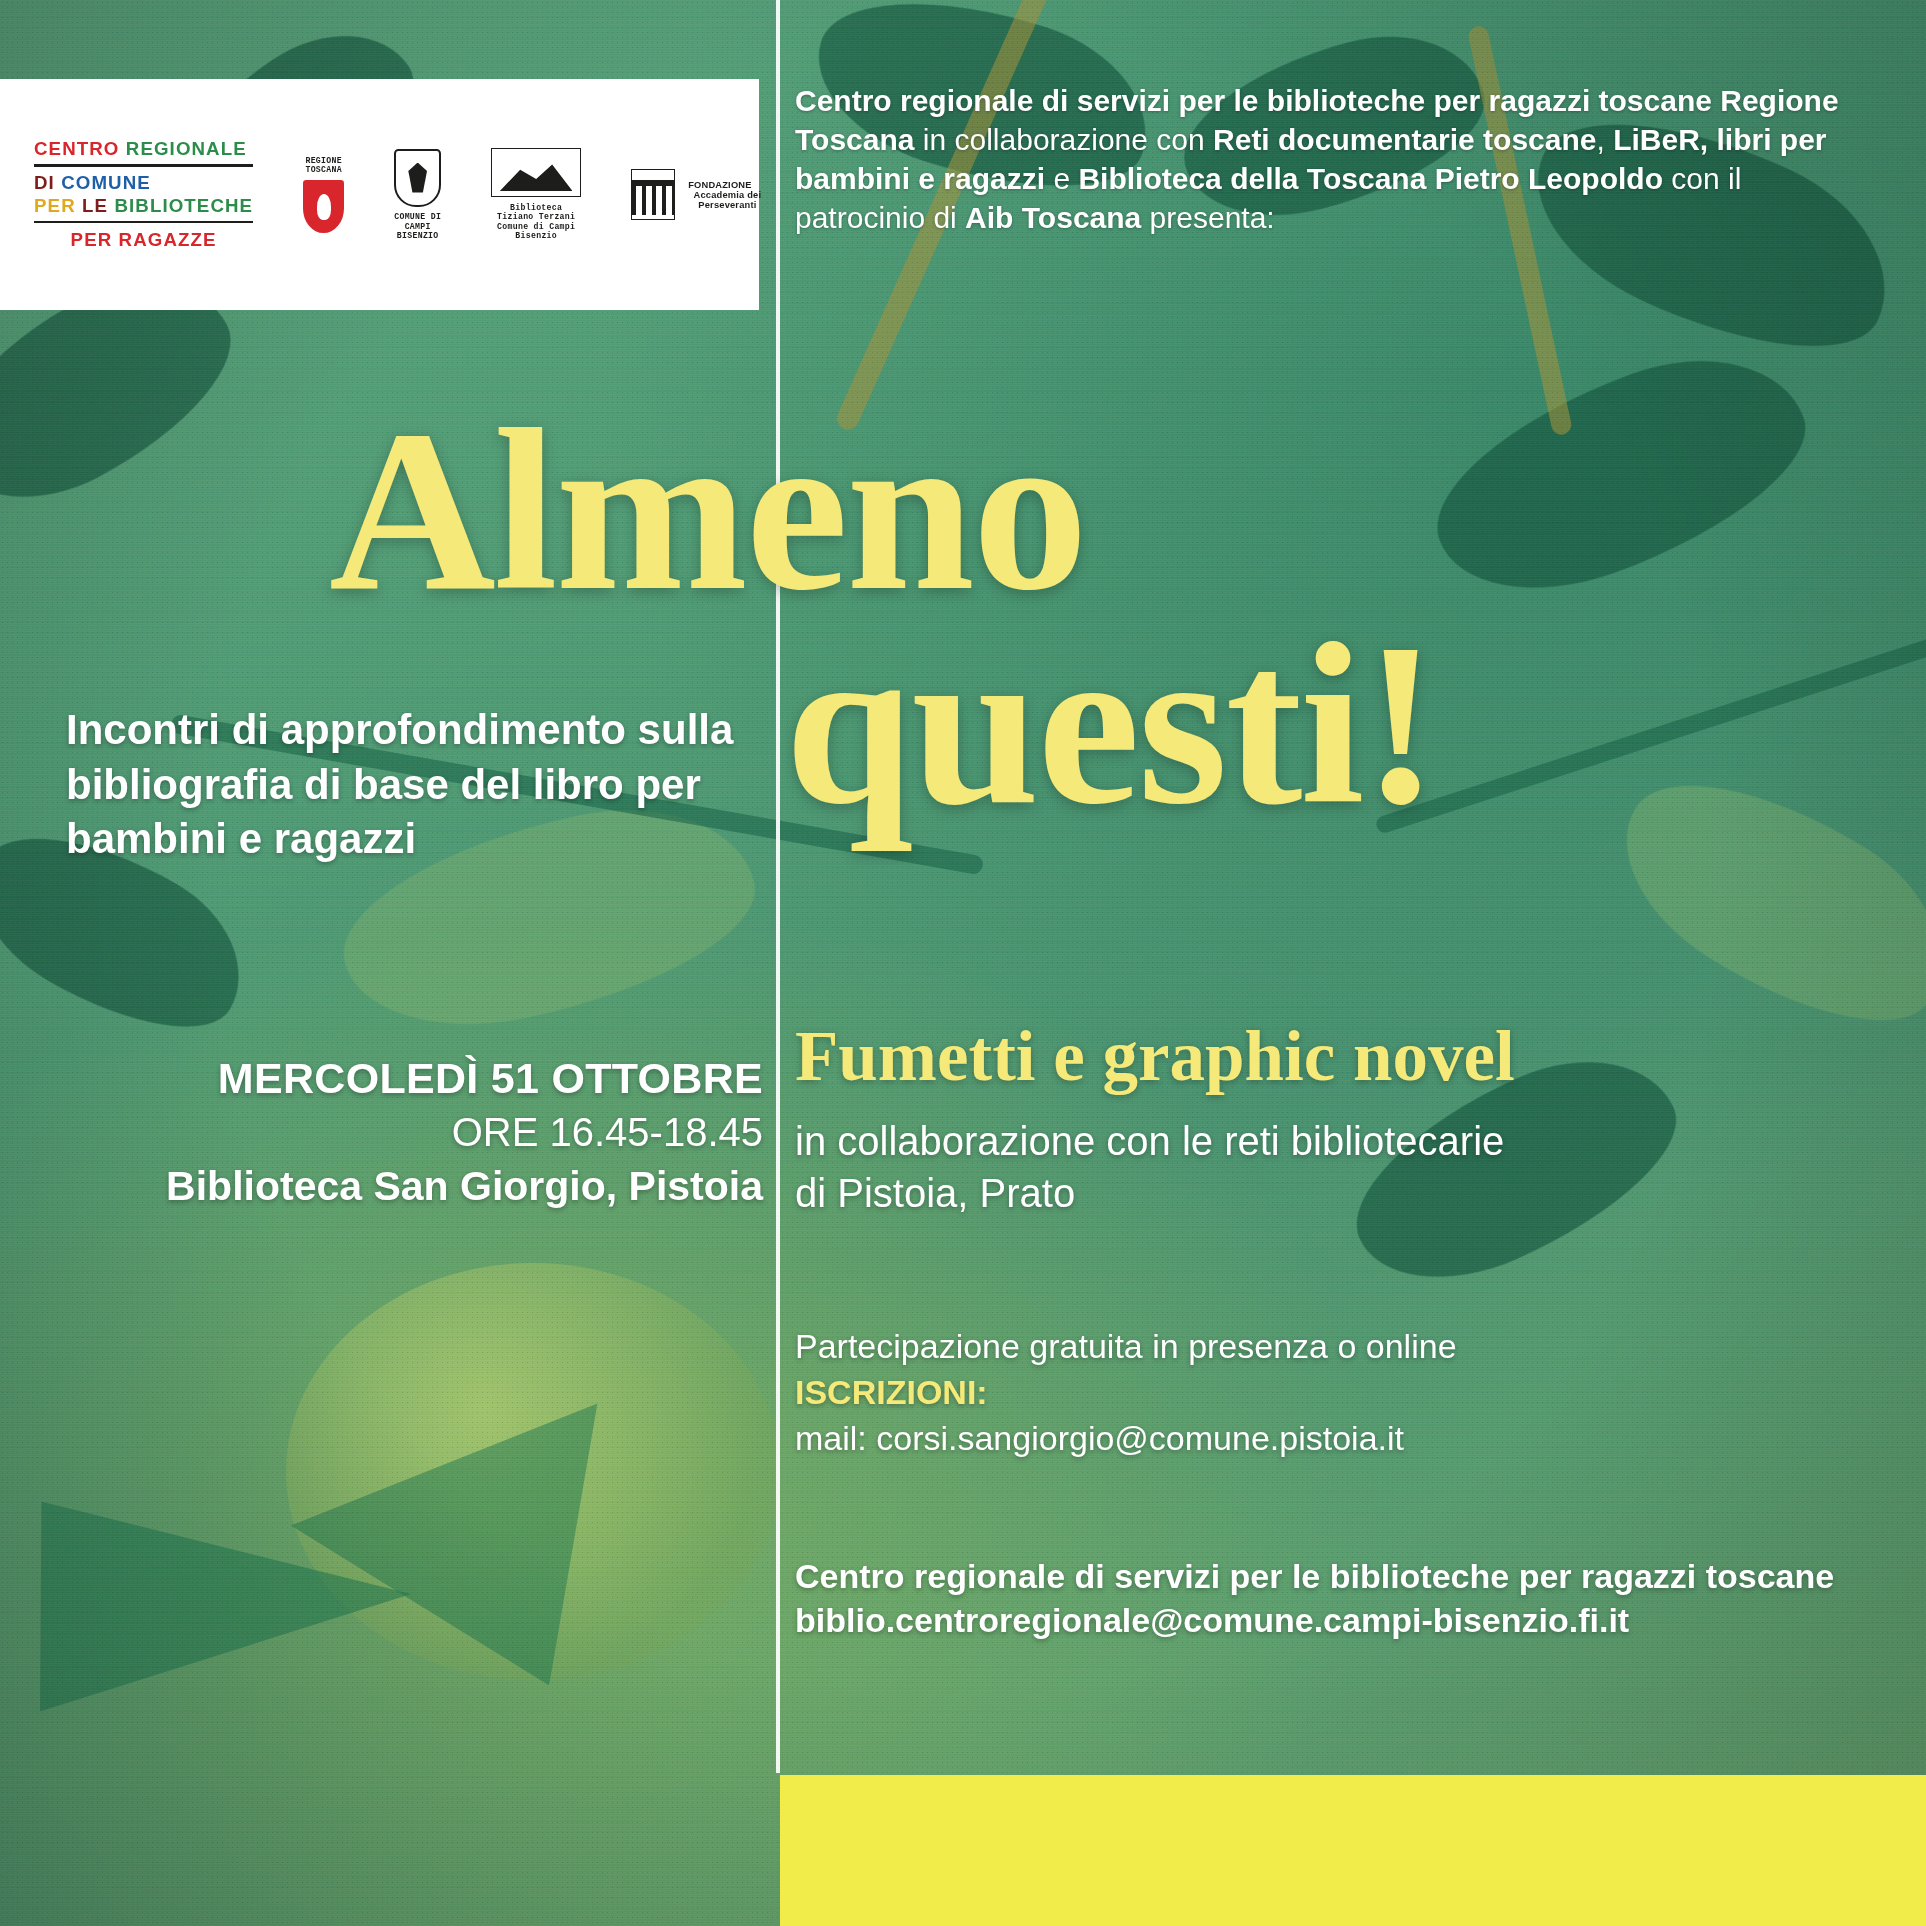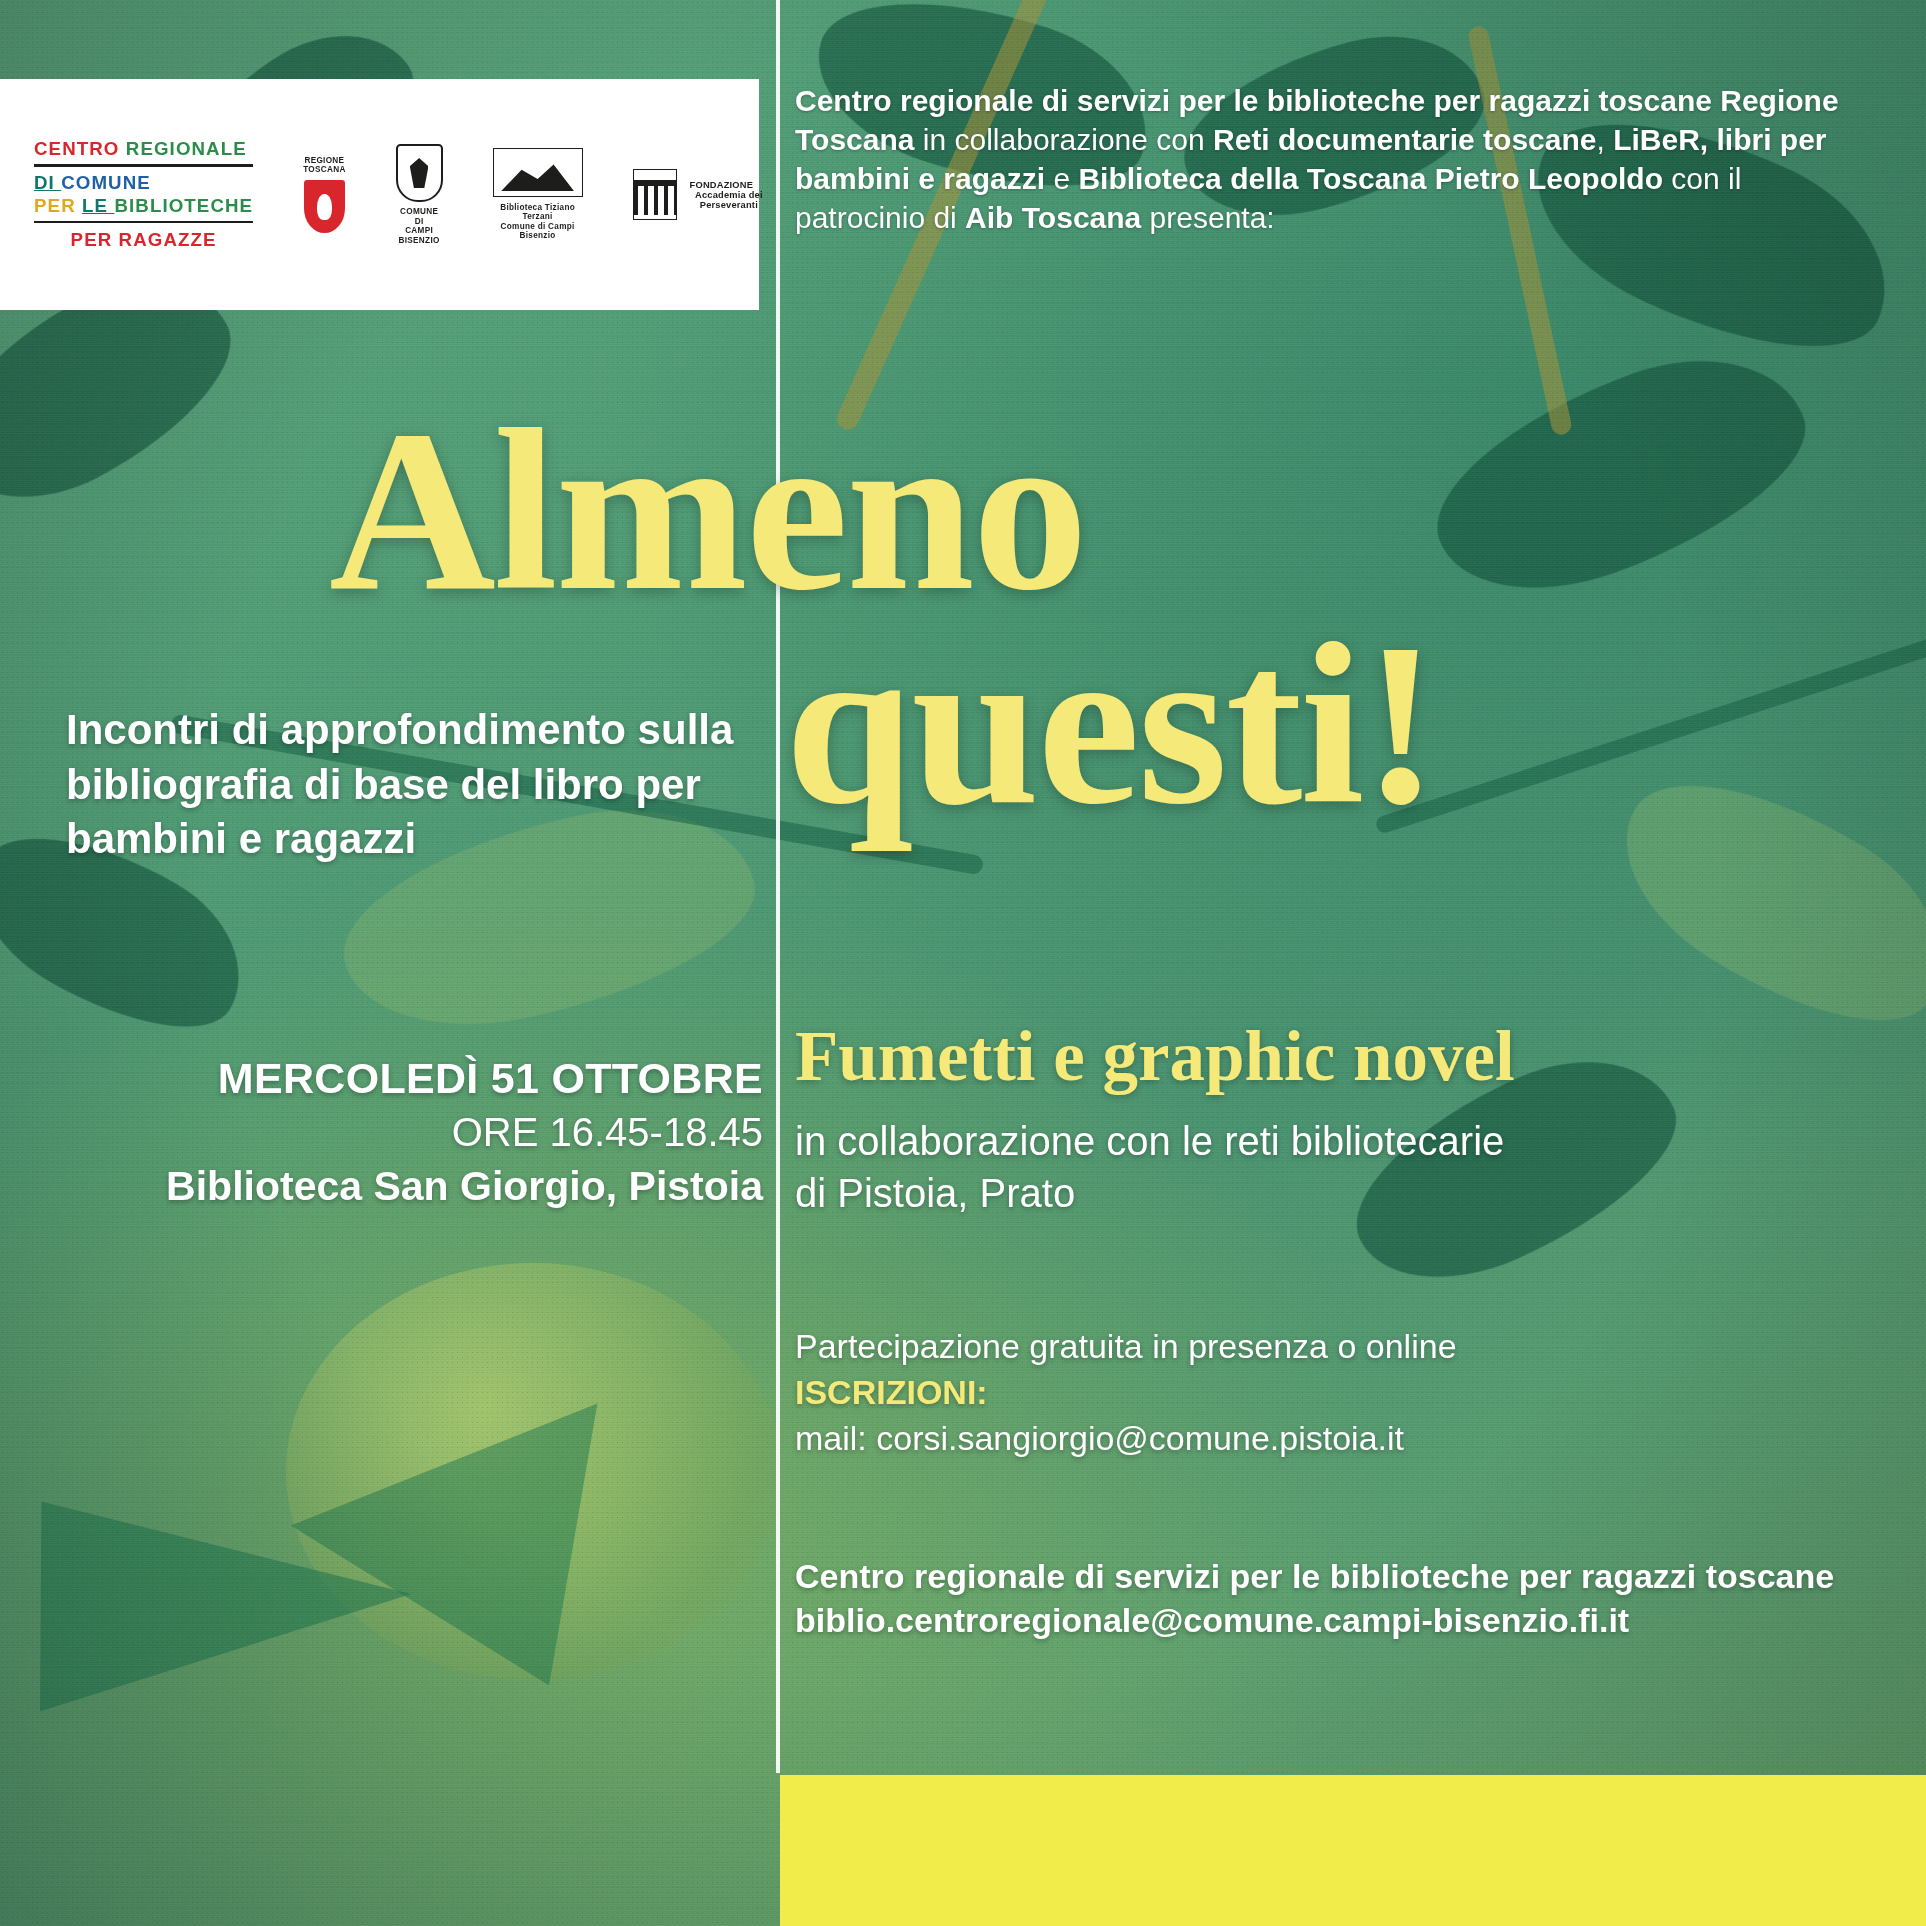--- a/index.html
+++ b/index.html
@@ -83,21 +83,21 @@
     font-weight: 700;
     letter-spacing: 1.1px;
     line-height: 1.05;
     font-size: 18.7px;
   }
   .crs-line span { white-space: pre; }
   .c-red { color: #d8262c; }
   .c-green { color: #2c8c4a; }
   .c-blue { color: #1e5fa8; }
   .c-yellow { color: #e0a81c; }
-  .c-dark { color: #0f766e; text-decoration: underline; }
+  .c-dark { color: #7f1d1d; }
   .crs-rule {
     height: 2.2px;
     background: #1d1d1b;
     margin: 5.5px 0 6.6px;
   }
   .crs-rule.short { width: 100%; }
 
   .logo-sep {
     width: 1.6px; height: 115px;
     background: #1d1d1b;
@@ -110,20 +110,21 @@
     justify-content: center;
     color: #1d1d1b;
     text-align: center;
   }
   .logo-cell .cap {
     font-size: 10.4px;
     font-weight: 700;
     letter-spacing: 0.3px;
     line-height: 1.15;
     margin-top: 5.5px;
+    font-family: Liberation Mono, monospace;
   }
   .logo-cell .cap.small { font-size: 8.2px; font-weight: 700; }
   .shield {
     width: 41px; height: 53px;
     background: #d8262c;
     border-radius: 3.3px 3.3px 21px 21px / 3.3px 3.3px 25px 25px;
     position: relative;
     display: flex; align-items: center; justify-content: center;
   }
   .shield .peg {

